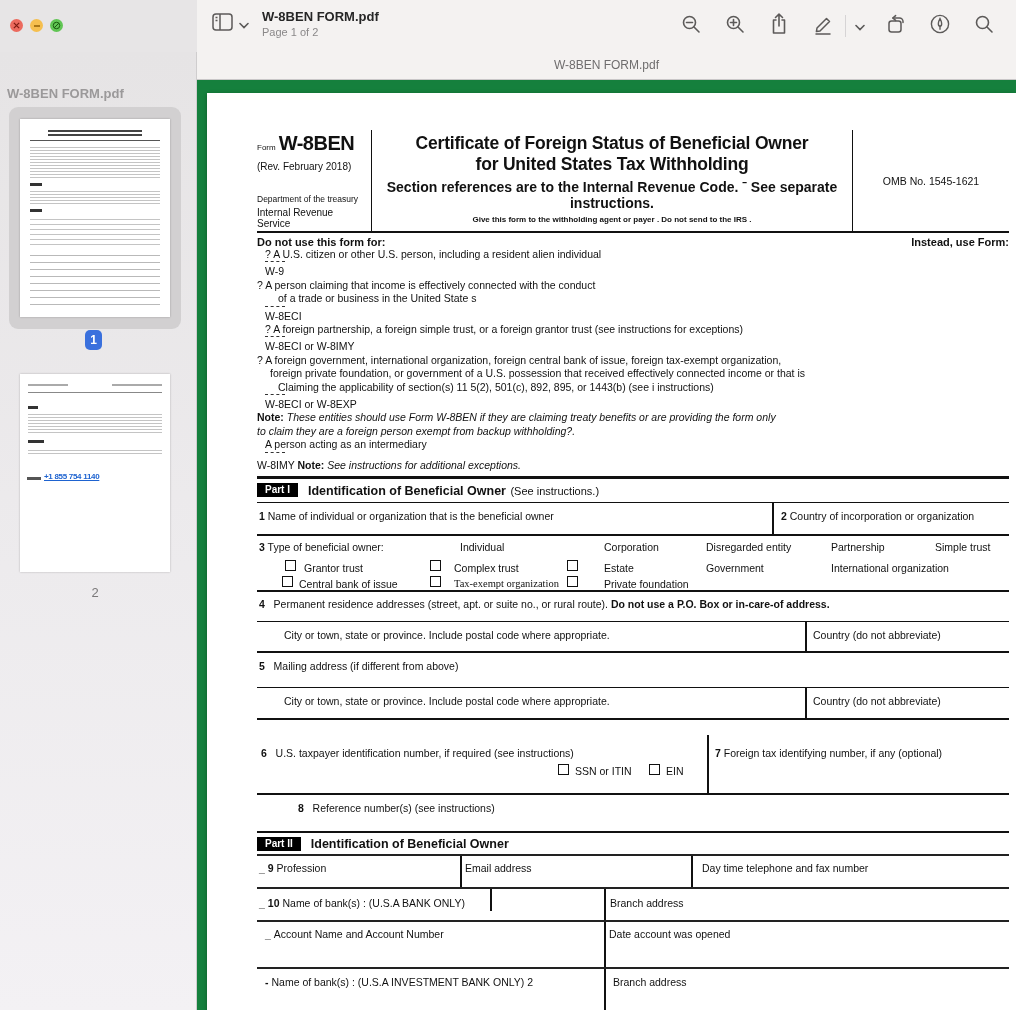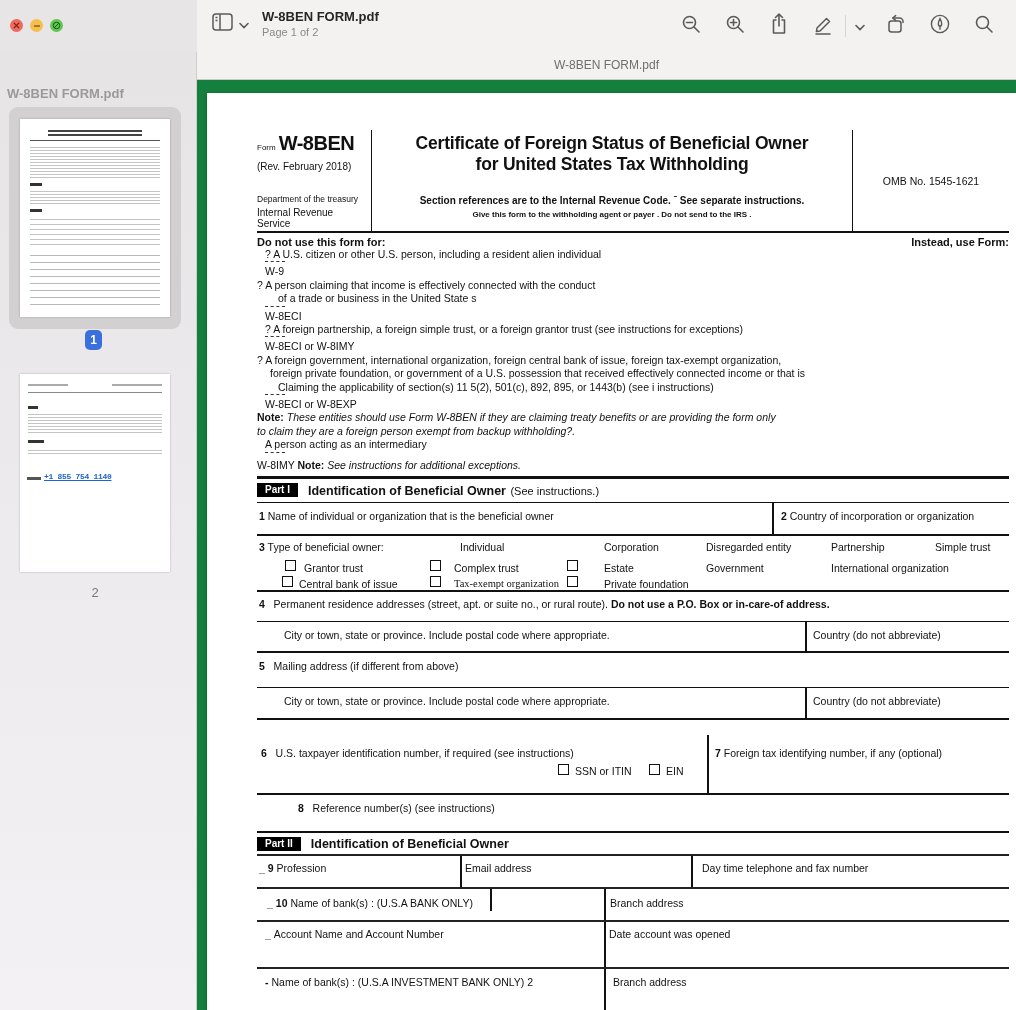--- a/index.html
+++ b/index.html
@@ -37,41 +37,41 @@
   .mp2 { left:20px; top:322px; width:150px; height:198px; }
   .page-badge { position:absolute; left:85px; top:278px; width:17px; height:20px; background:#3a70dd; border-radius:5px; color:#fff; font-size:12px; font-weight:bold; display:flex; align-items:center; justify-content:center; }
   .page2-label { position:absolute; left:0; top:533px; width:190px; text-align:center; font-size:13px; color:#7a7879; }
 
   
   .mini-head { position:absolute; left:10px; top:8px; right:10px; height:14px; border-bottom:1px solid #555; }
   .mini-head .bar { background:#444; height:2px; margin:2px 18px; }
   .mini-lines { position:absolute; left:10px; right:10px; background:repeating-linear-gradient(#fff 0 2px, #c4c4c4 2px 3px); }
   .mini-black { position:absolute; left:10px; height:3px; background:#333; }
   .mini-fax-pre { position:absolute; left:7px; top:103px; width:14px; height:3px; background:#555; }
-  .mini-fax { position:absolute; left:24px; top:98px; font-size:8px; font-weight:bold; color:#1e63d0; text-decoration:underline; white-space:nowrap; letter-spacing:-0.3px;font-family:Liberation Mono, monospace; }
+  .mini-fax { position:absolute; left:24px; top:98px; font-size:8px; font-weight:bold; color:#1e63d0; text-decoration:underline; white-space:nowrap; letter-spacing:-0.3px; }
 
   
   .doc-area { position:absolute; top:80px; left:197px; right:0; bottom:0; background:#15803d; }
   .page { position:absolute; left:10px; top:13px; width:809px; height:930px; background:#fff; box-shadow:0 1px 4px rgba(0,0,0,.3); overflow:hidden; }
   .form { position:absolute; left:50px; top:37px; width:752px; color:#111; }
   .form .b { font-weight:bold; }
   .form .i { font-style:italic; }
 
   
   .f-head { display:flex; border-bottom:2px solid #111; }
   .fh-left { width:115px; border-right:1.5px solid #111; padding:2px 4px 2px 0; }
   .fh-form-line { display:flex; align-items:baseline; gap:3px; }
   .fh-form-word { font-size:8px; }
   .fh-form-num { font-size:20px; font-weight:bold; letter-spacing:-0.5px; }
   .fh-rev { font-size:10px; margin-top:6px; }
   .fh-dept { font-size:8.5px; margin-top:22px; }
   .fh-irs { font-size:10px; margin-top:3px; }
   .fh-mid { flex:1; border-right:1.5px solid #111; text-align:center; padding:3px 6px 2px; }
   .fh-title { font-size:17.5px; font-weight:bold; line-height:1.18; letter-spacing:-0.2px; }
-  .fh-sub1 { font-size:10px; font-weight:bold; margin-top:21px; }
+  .fh-sub1 { font-size:14px; font-weight:bold; margin-top:5px; }
   .fh-sub2 { font-size:8px; font-weight:bold; margin-top:4px; }
   .fh-omb { width:156px; display:flex; align-items:center; justify-content:center; font-size:10.5px; }
 
   
   .dnu { font-size:10.5px; margin-top:3px; }
   .dnu-hdr { display:flex; justify-content:space-between; font-weight:bold; font-size:11px; }
   .dnu-row { display:flex; align-items:baseline; line-height:13.4px; white-space:nowrap;flex-direction:column; }
   .dnu-row .txt { white-space:nowrap; }
   .ind { padding-left:13px; }
   .leader { flex:1; border-bottom:1.6px dashed #333; margin:0 5px 3px 8px; min-width:20px; }
@@ -379,21 +379,21 @@
     <div class="vline" style="left:434px;"></div>
     <div class="cell-lab" style="left:2px; top:6px;"><span class="pre">_</span><span class="num">9</span> <span>Profession</span></div>
     <div class="cell-lab" style="left:208px; top:6px;">Email address</div>
     <div class="cell-lab" style="left:445px; top:6px;">Day time telephone and fax number</div>
   </div>
 
 
   <div class="row bb2" style="height:33px;">
     <div class="vline" style="left:233px; top:0; height:22px; bottom:auto;"></div>
     <div class="vline" style="left:347px;"></div>
-    <div class="cell-lab" style="left:2px; top:8px;margin-left:8px;"><span class="pre">_</span><span class="num">10</span> <span>Name of bank(s) : (U.S.A BANK ONLY)</span></div>
+    <div class="cell-lab" style="left:2px; top:8px;"><span class="pre">_</span><span class="num">10</span> <span>Name of bank(s) : (U.S.A BANK ONLY)</span></div>
     <div class="cell-lab" style="left:353px; top:8px;">Branch address</div>
   </div>
 
   <div class="row bb2" style="height:47px;">
     <div class="vline" style="left:347px;"></div>
     <div class="cell-lab" style="left:8px; top:6px;"><span class="pre">_</span><span>Account Name and Account Number</span></div>
     <div class="cell-lab" style="left:352px; top:6px;">Date account was opened</div>
   </div>
 
   <div class="row bb2" style="height:53px;">

